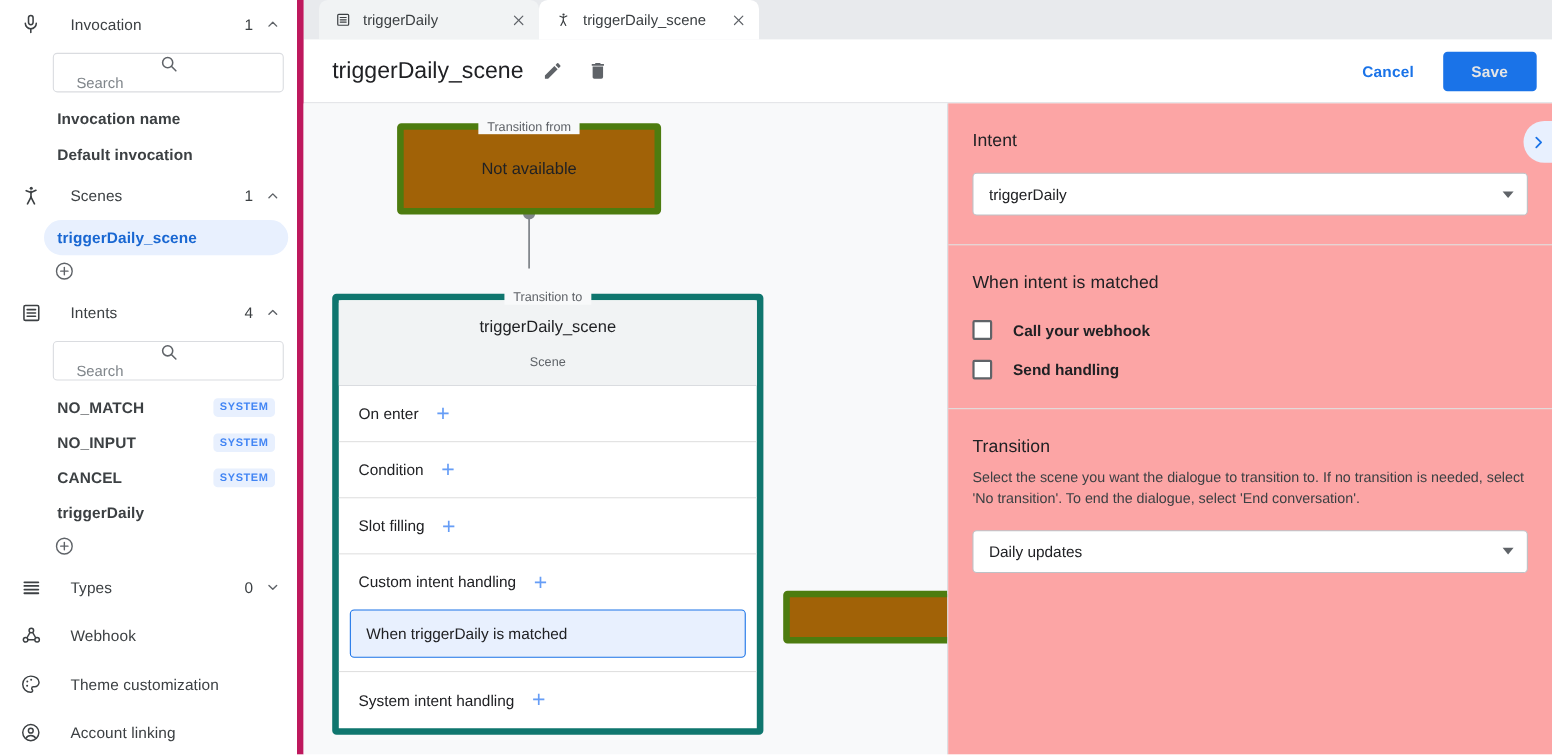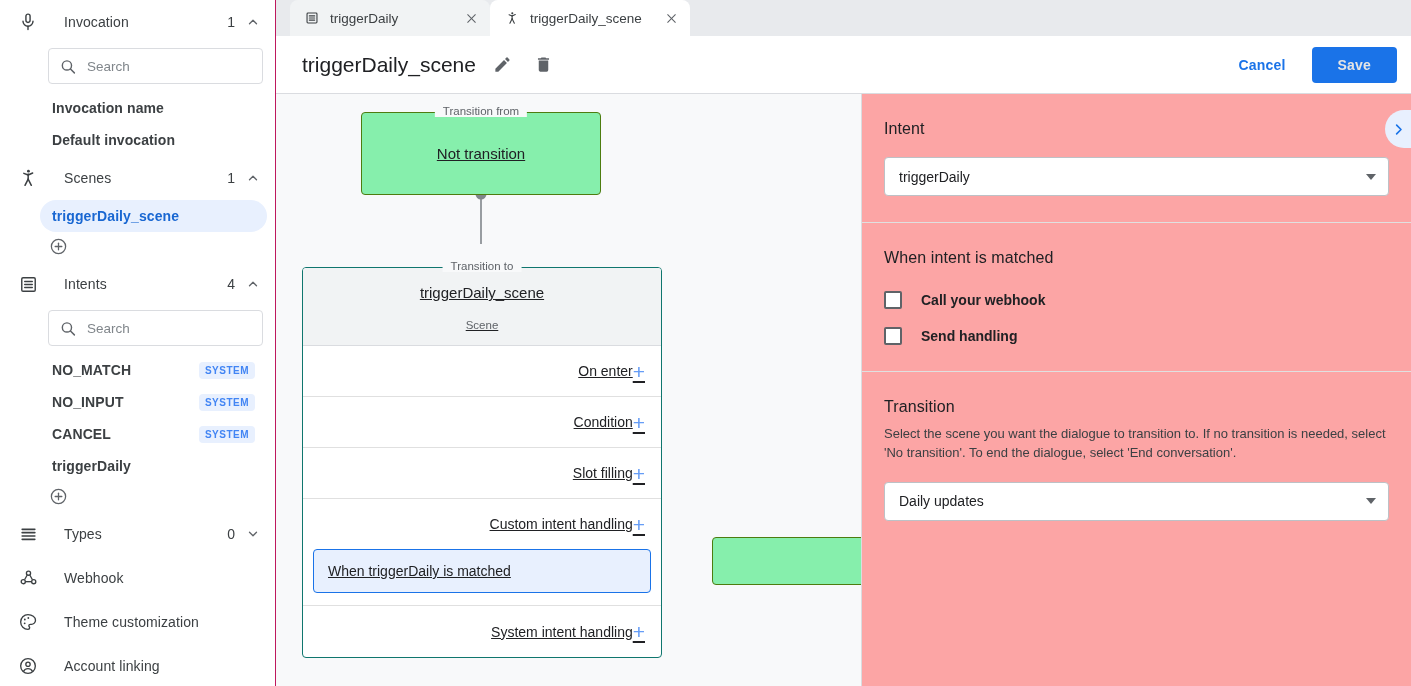--- a/index.html
+++ b/index.html
@@ -10,21 +10,21 @@
     background: #ffffff;
     overflow: hidden;
     color: #202124;
   }
   .app { display: flex; width: 1411px; height: 686px; }
 
   
   .sidebar {
     width: 276px; height: 686px; flex: 0 0 276px;
     background: #ffffff;
-    border-right: 1px solid #be185d;
+    border-right: 6px solid #be185d;
     overflow: hidden;
     position: relative;
   }
   .nav-section-head {
     display: flex; align-items: center;
     height: 44px; padding: 0 14px 0 16px;
     cursor: pointer;
   }
   .nav-ico {
     width: 24px; height: 24px; flex: 0 0 24px;
@@ -36,21 +36,21 @@
     flex: 1 1 auto; margin-left: 24px;
     font-size: 14px; color: #3c4043; letter-spacing: .1px;
   }
   .nav-count { font-size: 14px; color: #3c4043; margin-right: 10px; }
   .chev { width: 16px; height: 16px; color: #5f6368; display:flex; align-items:center; justify-content:center;}
 
   .search-wrap { padding: 4px 12px 8px 48px; }
   .search-box {
     display: flex; align-items: center;
     height: 36px; border: 1px solid #dadce0; border-radius: 4px;
-    padding: 0 10px; background: #fff;
+    padding: 0 10px; background: #fff; flex-direction: column;
   }
   .search-box svg { flex: 0 0 18px; color: #5f6368; }
   .search-box input {
     border: 0; outline: 0; flex: 1 1 auto; margin-left: 10px;
     font-family: "Liberation Sans", sans-serif;
     font-size: 13.5px; color: #3c4043; background: transparent;
   }
   .search-box input::placeholder { color: #80868b; }
 
   .leaf {
@@ -126,54 +126,53 @@
 
   
   .canvas {
     flex: 1 1 auto; position: relative;
     background: #f8f9fa;
     border-right: 1px solid #dadce0;
     overflow: hidden;
   }
   .fieldset {
     position: absolute;
-    border: 1px solid #4d7c0f; border-radius: 4px;
-    background: #86efac;
-    text-decoration: underline;
+    border: 6px solid #4d7c0f; border-radius: 4px;
+    background: #a16207;
   }
   .legend {
     position: absolute; top: -8px; left: 50%; transform: translateX(-50%);
     background: #f8f9fa; padding: 0 8px;
     font-size: 11.5px; color: #5f6368; white-space: nowrap;
   }
   
   #node-from {
     left: 85px; top: 18px; width: 240px; height: 83px;
     display: flex; align-items: center; justify-content: center;
   }
   #node-from .node-txt { font-size: 15px; color: #202124; }
 
   
   #node-scene {
-    left: 26px; top: 173px; width: 360px;
-    border: 1px solid #0f766e; border-radius: 4px; background: #fff;
-    position: absolute; overflow: visible; text-decoration: underline;
+    left: 26px; top: 173px; width: 392px;
+    border: 6px solid #0f766e; border-radius: 4px; background: #fff;
+    position: absolute; overflow: visible;
   }
   .scene-head {
     background: #f1f3f4; border-bottom: 1px solid #dadce0;
     border-radius: 3px 3px 0 0;
     padding: 16px 0 14px; text-align: center;
   }
   .scene-head .sh-title { font-size: 15px; color: #202124; }
   .scene-head .sh-sub { font-size: 11.5px; color: #5f6368; margin-top: 18px; }
   .scene-row {
-    display: flex; align-items: center; justify-content: flex-end;
+    display: flex; align-items: center; justify-content: flex-start;
     height: 51px; padding: 0 16px 0 18px;
     border-bottom: 1px solid #e0e0e0;
-    font-size: 14px; color: #202124; cursor: pointer;
+    font-size: 14px; color: #202124; cursor: pointer; gap: 16px;
   }
   .scene-row:last-child { border-bottom: 0; }
   .plus { color: #669df6; font-size: 21px; line-height: 1; cursor: pointer; user-select:none; }
   .sub-block { border-bottom: 1px solid #e0e0e0; padding: 0 10px 12px 10px; }
   .chip {
     position: relative;
     border: 1px solid #1a73e8; background: #e8f0fe;
     border-radius: 4px; height: 44px;
     display: flex; align-items: center; padding: 0 14px;
     font-size: 14px; color: #202124; cursor: pointer;
@@ -477,21 +476,21 @@
           <line x1="205" y1="100" x2="205" y2="155" stroke="#80868b" stroke-width="1.6"></line>
           <polygon points="205,165 200,152 210,152" fill="#80868b"></polygon>
 
           <circle cx="369" cy="467" r="5.5" fill="#80868b"></circle>
           <line x1="369" y1="467" x2="420" y2="467" stroke="#80868b" stroke-width="1.6"></line>
           <polygon points="432,467 419,462 419,472" fill="#80868b"></polygon>
         </svg>
 
         <div class="fieldset" id="node-from">
           <span class="legend">Transition from</span>
-          <span class="node-txt">Not transition</span>
+          <span class="node-txt">Not available</span>
         </div>
 
         <div id="node-scene">
           <span class="legend">Transition to</span>
 
           <div class="scene-head">
             <div class="sh-title">triggerDaily_scene</div>
             <div class="sh-sub">Scene</div>
           </div>
 

